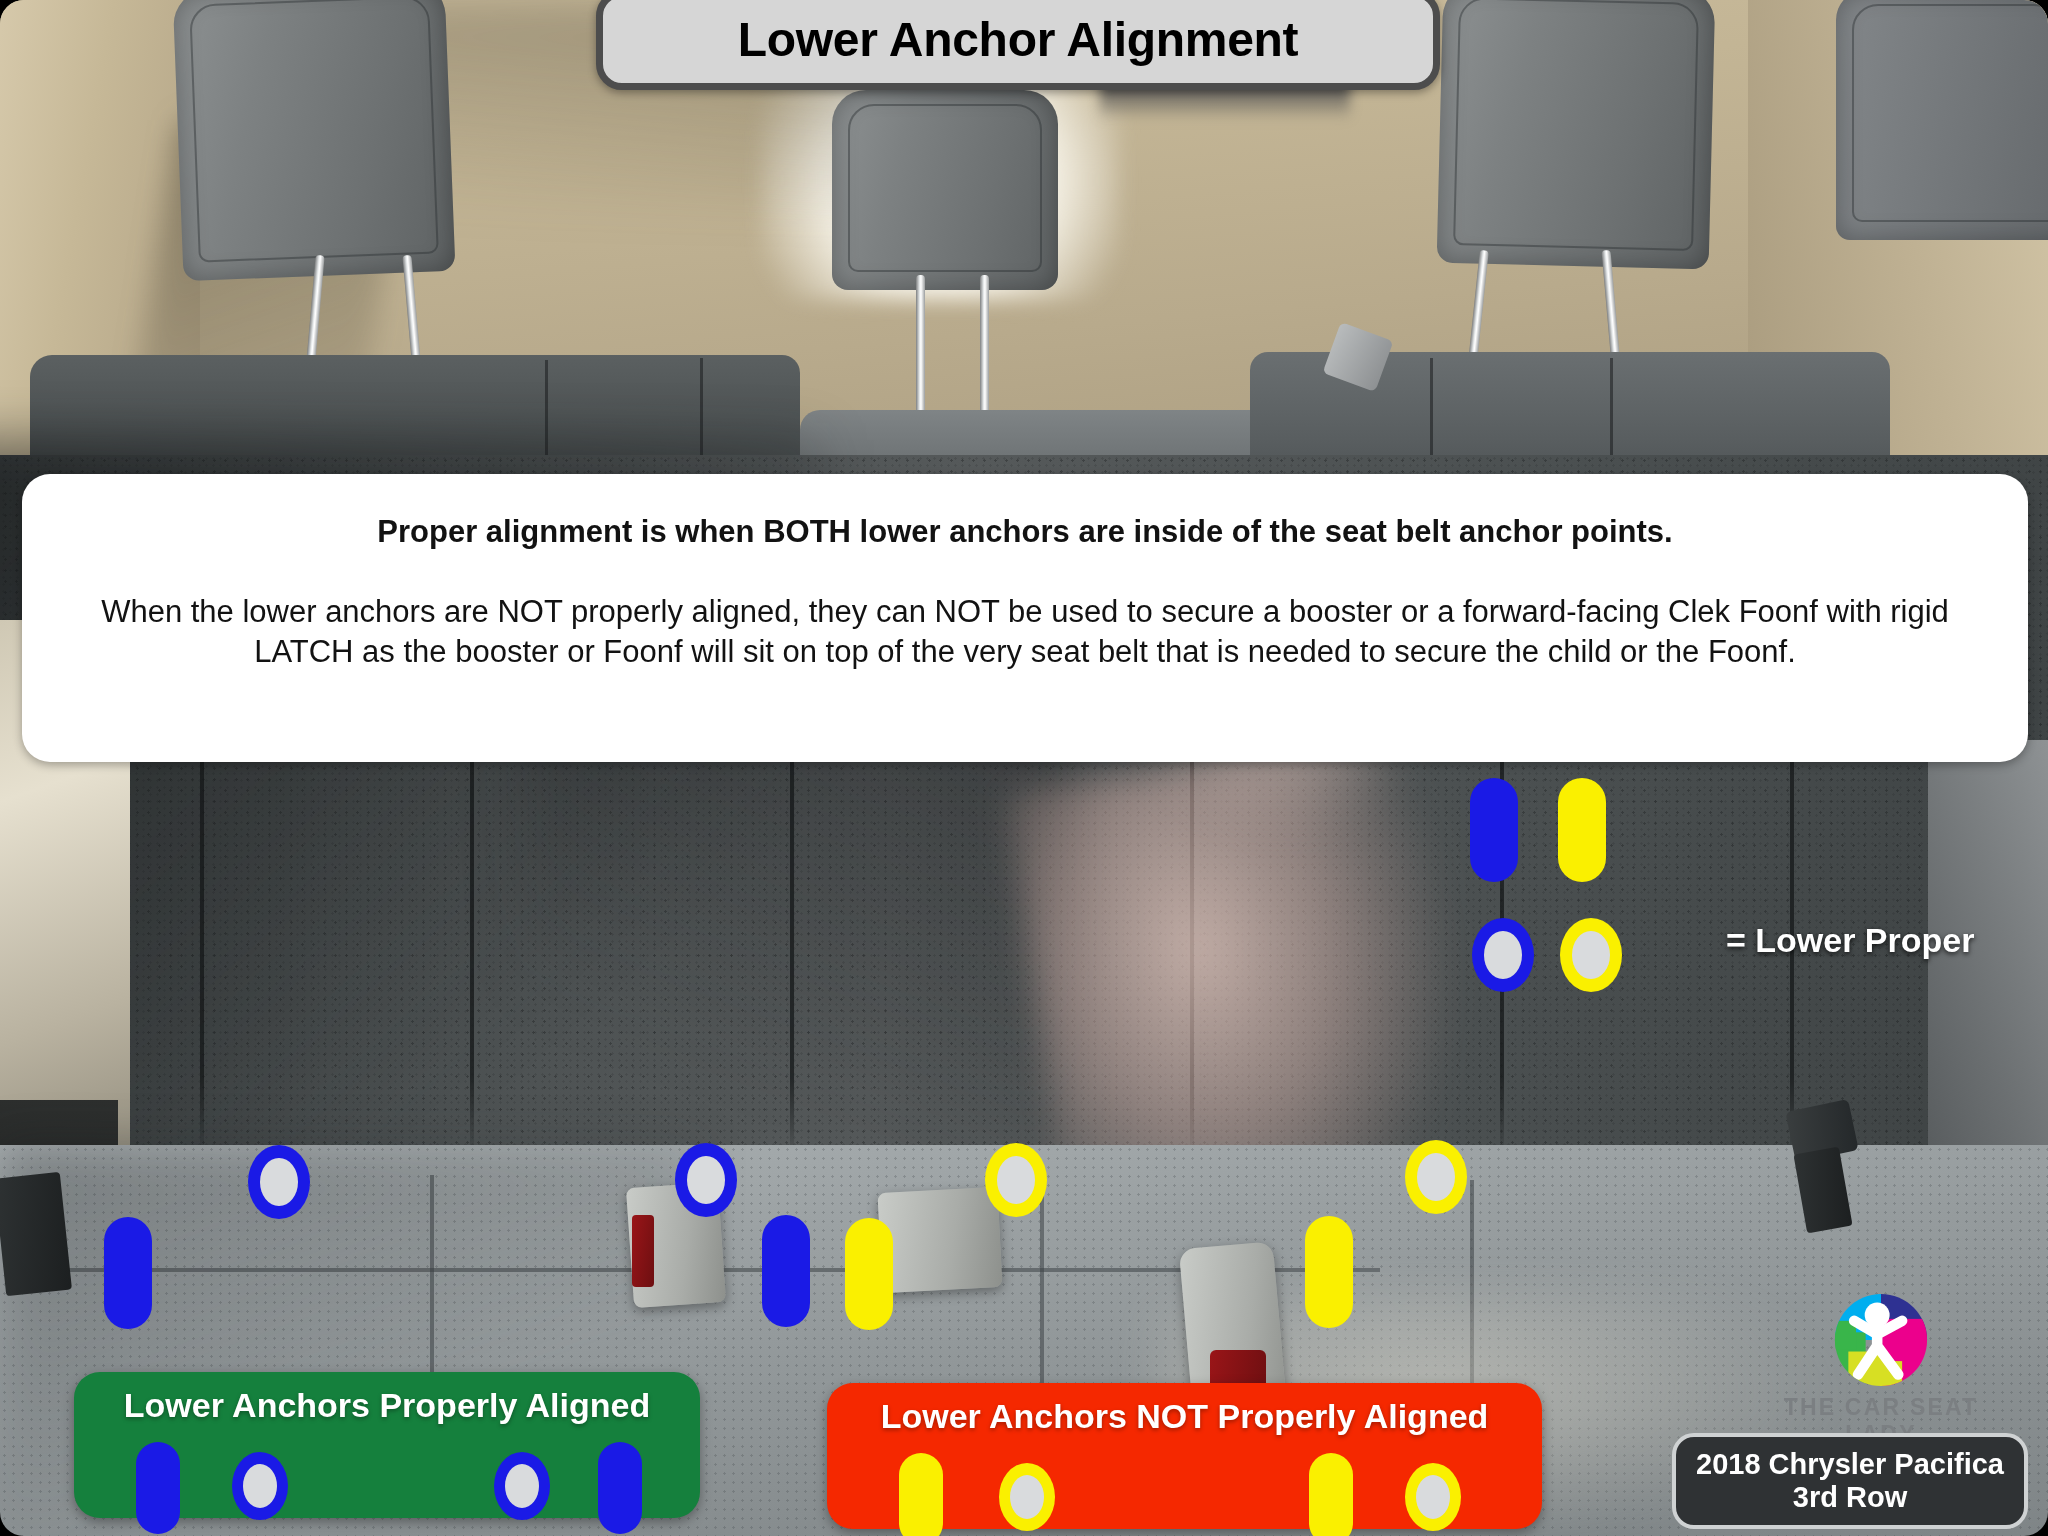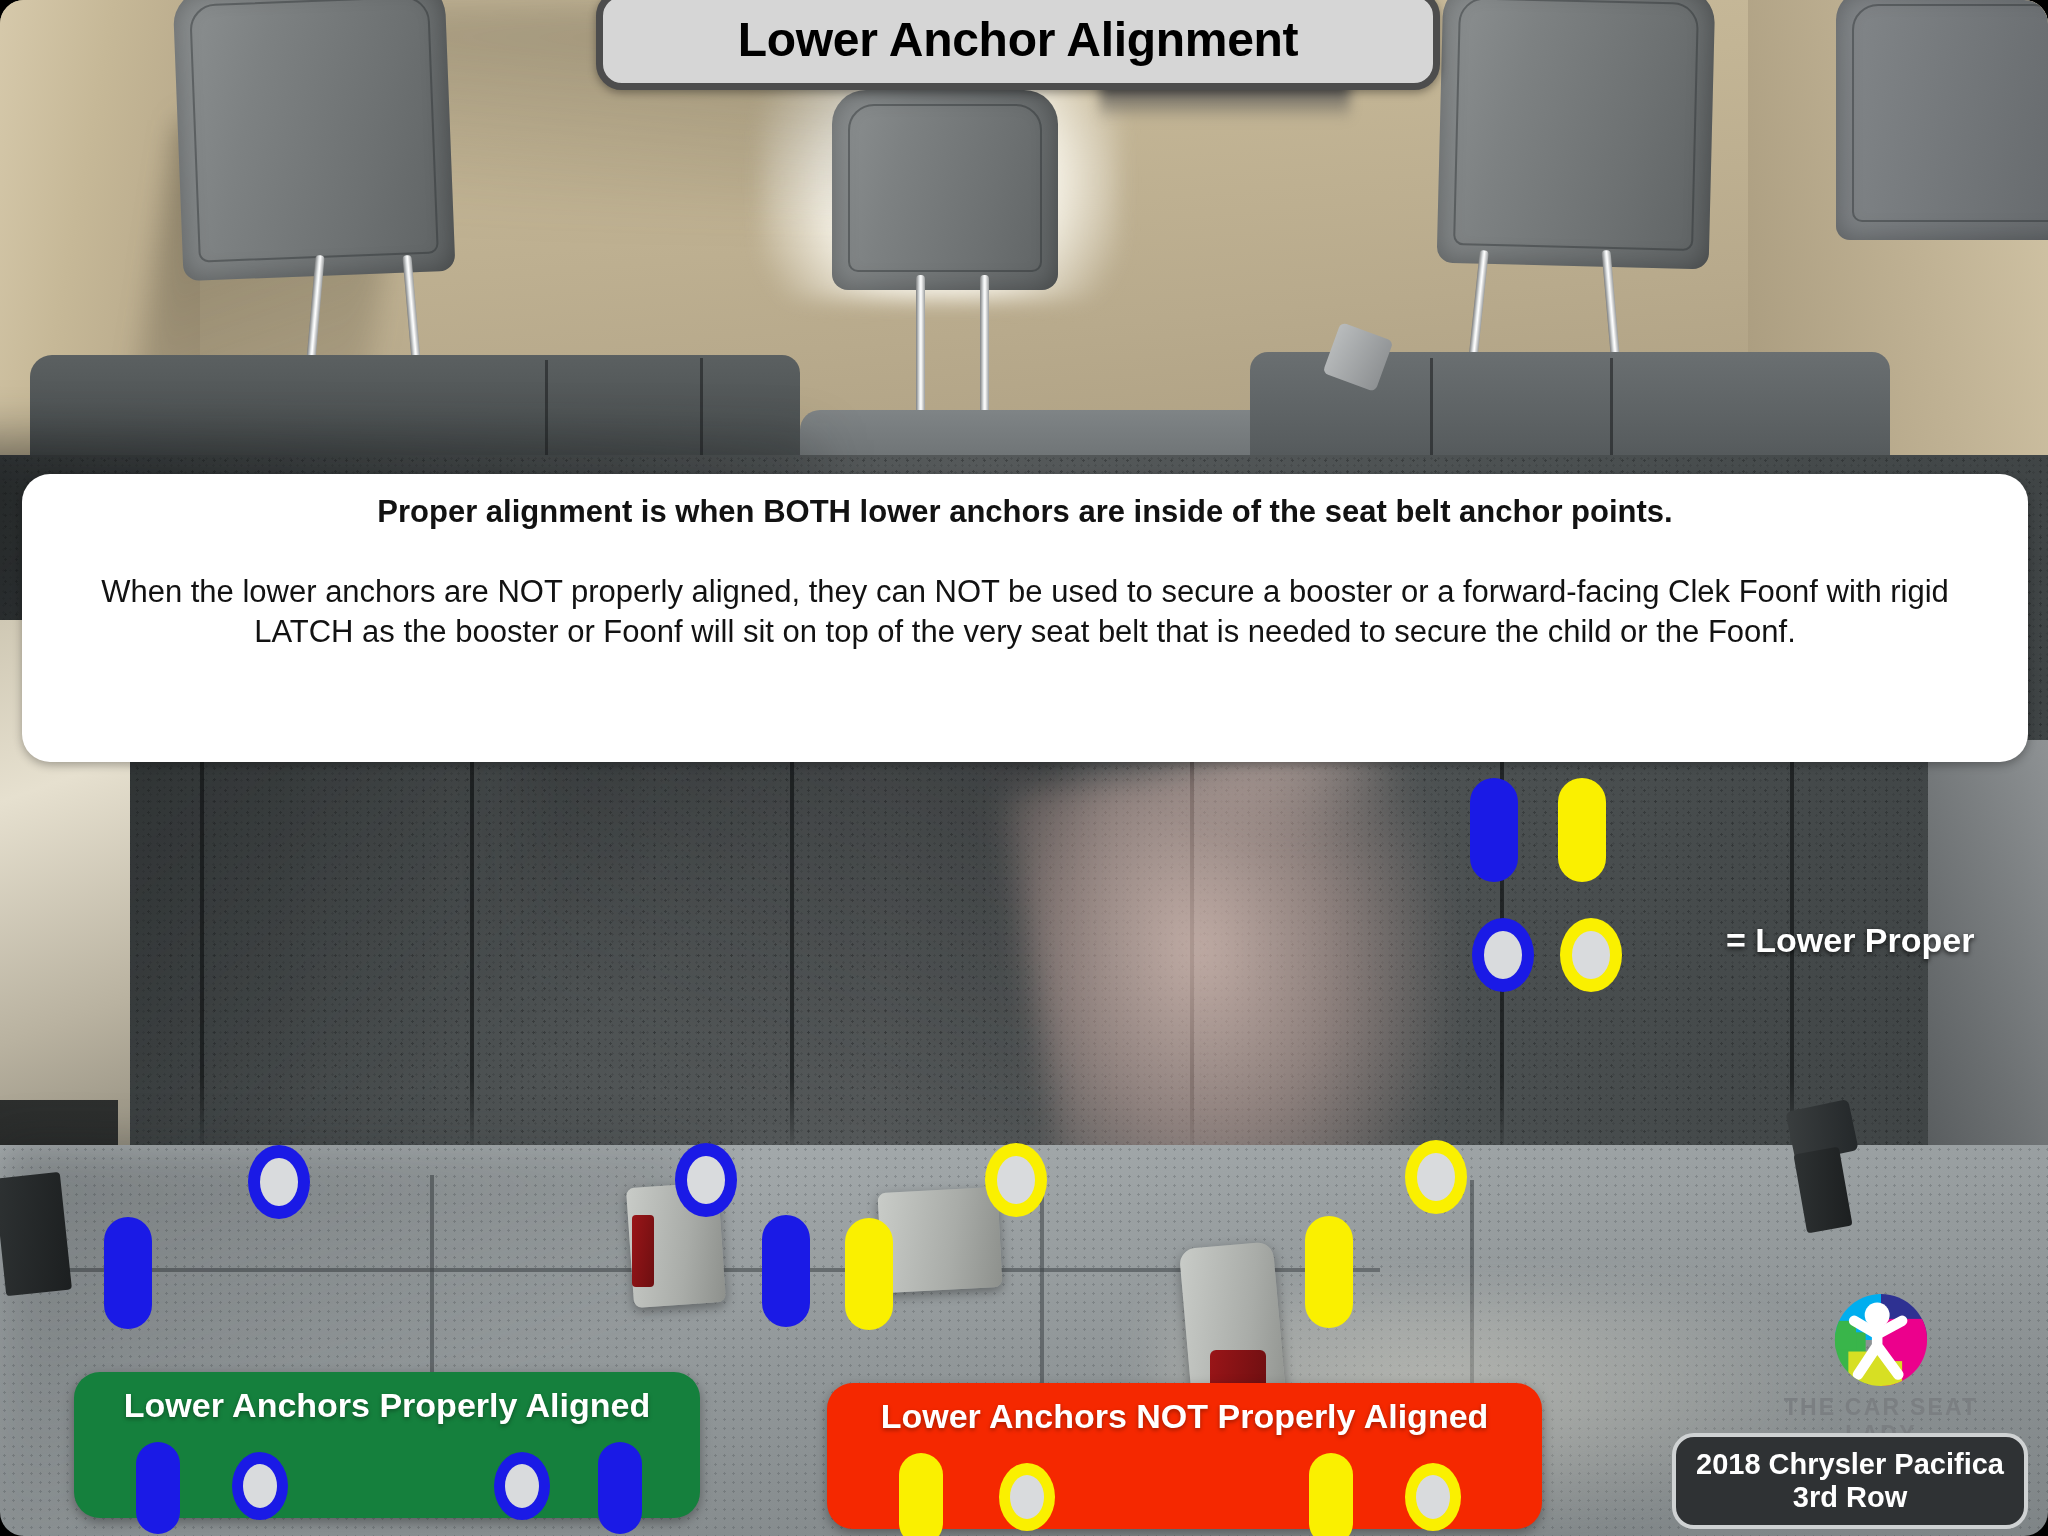--- a/index.html
+++ b/index.html
@@ -247,21 +247,21 @@
     position:absolute; left:22px; top:474px;
     width:2006px; height:288px;
     background:#ffffff;
     border-radius:28px;
     padding:14px 26px 10px 26px;
     display:flex; flex-direction:column; justify-content:flex-start;
     box-shadow:0 3px 10px rgba(0,0,0,.30);
   }
   #info-box .p1{
     text-align:center; font-size:31px; font-weight:bold; color:#121212;
-    line-height:1.16; margin-top:6px;
+    line-height:1.16; margin-top:26px;
   }
   #info-box .p2{
     text-align:center; font-size:31px; font-weight:normal; color:#121212;
     line-height:1.30; margin-top:42px;
   }
 
   
   #legend{ position:absolute; left:1470px; top:772px; width:520px; }
   .leg-row{ position:relative; height:112px; }
   .leg-txt{

